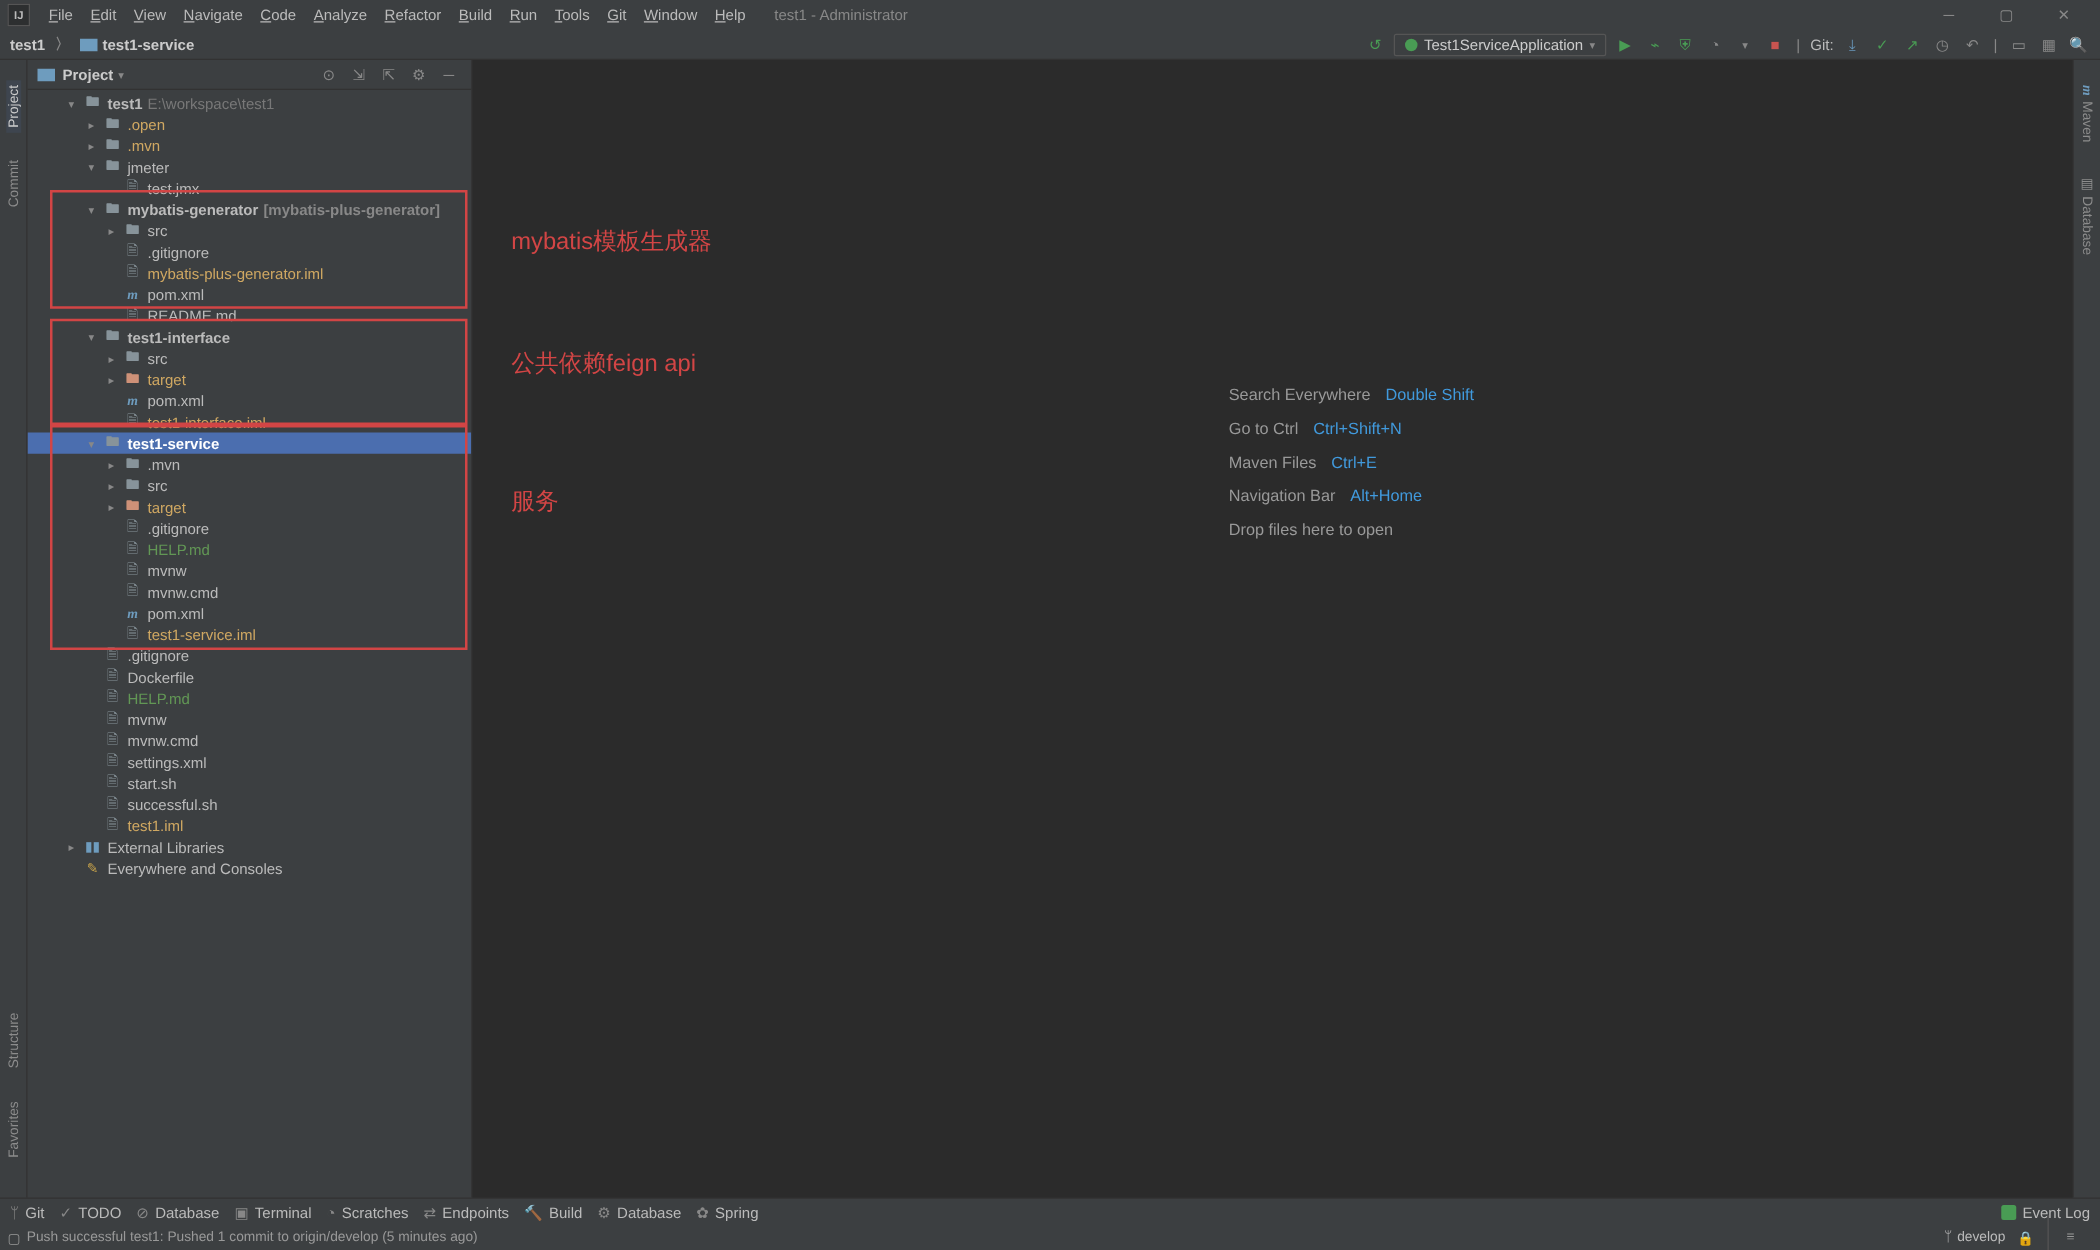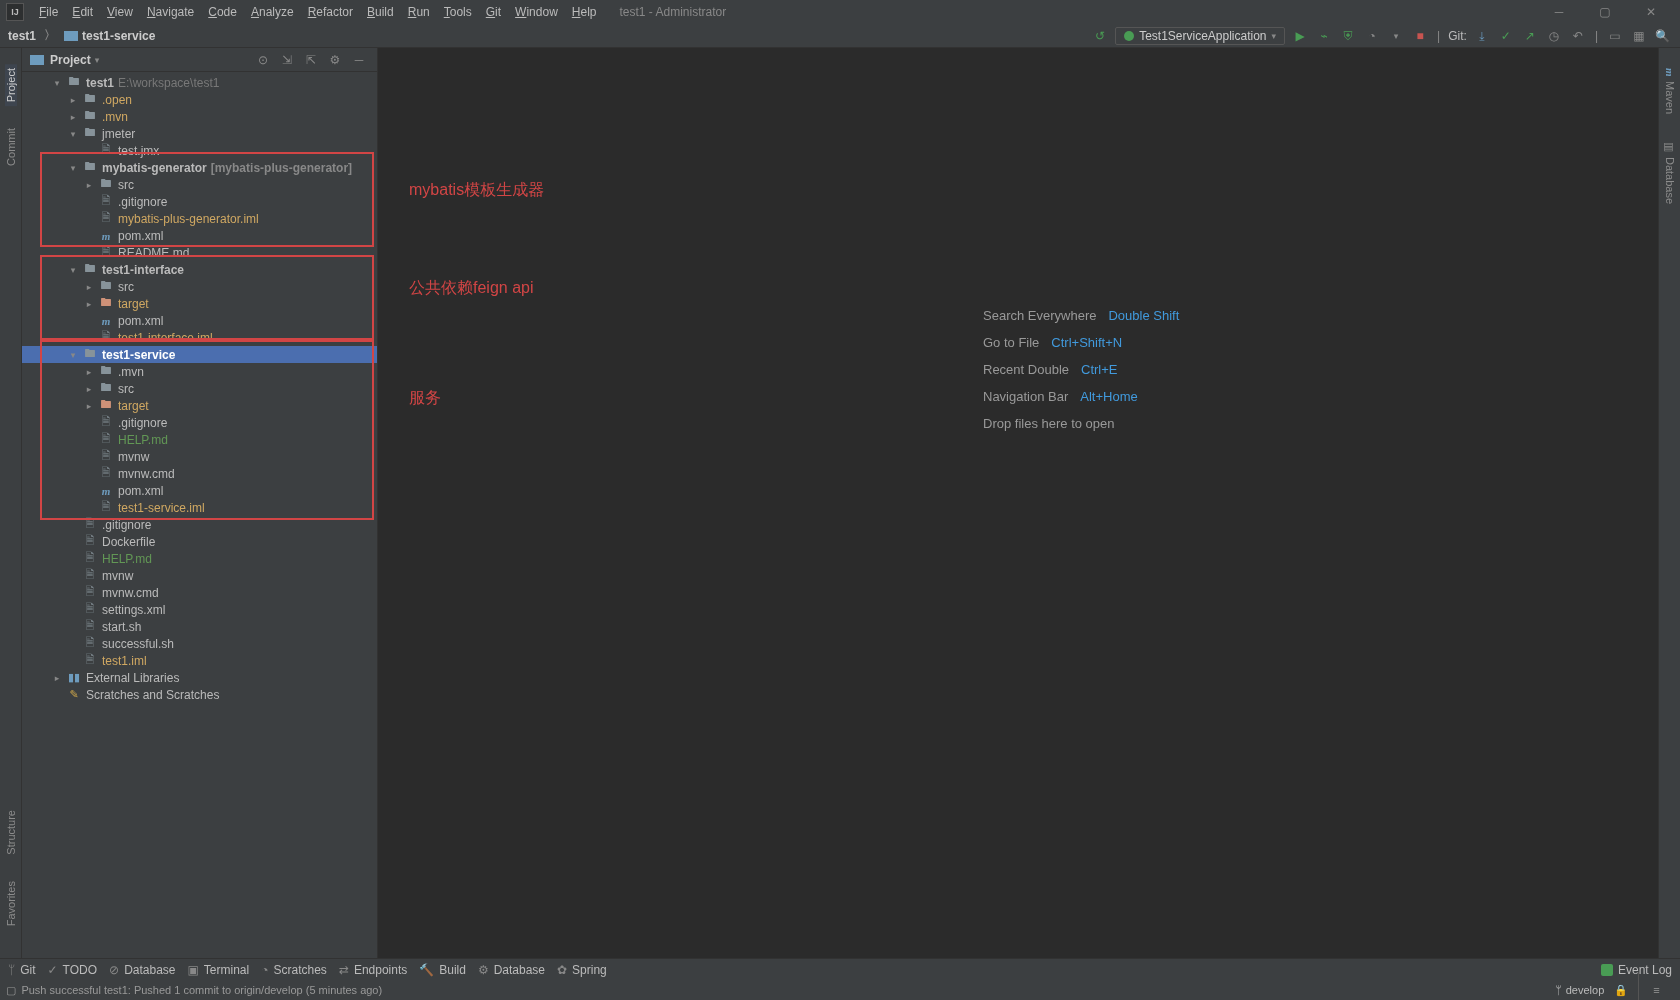--- a/index.html
+++ b/index.html
@@ -45,21 +45,21 @@
 .tnode .bold { font-weight:bold; }
 .tnode .bracket { color:#888;font-weight:bold; }
 .fld-ic { color:#87939a; }
 .fld-o { color:#ce9178; }
 .m-ic { font-family:Georgia,serif; font-style:italic; color:#6e9cbe; font-weight:bold; }
 .editor { flex:1; background:#2b2b2b; position:relative; }
 .welcome { position:absolute; left:605px; top:260px; display:flex; flex-direction:column; gap:12px; font-size:13px; color:#999; }
 .welcome .row { display:flex; gap:12px; }
 .welcome .link { color:#419add; }
 .redbox { position:absolute; border:2px solid #d24545; pointer-events:none; z-index:5; }
-.redlabel { position:absolute; color:#d24545; font-size:16px; z-index:6; pointer-events:none; }
+.redlabel { position:absolute; color:#d24545; font-size:19px; z-index:6; pointer-events:none; }
 .bottom-bar { height:22px; background:#3c3f41; border-top:1px solid #323232; display:flex; align-items:center; padding:0 8px; gap:12px; }
 .bb-item { display:flex; align-items:center; gap:5px; color:#bbb; cursor:pointer; }
 .bb-item .ic { color:#888; }
 .bb-right { margin-left:auto; display:flex; align-items:center; gap:5px; }
 .status-line { height:20px; background:#3c3f41; display:flex; align-items:center; padding:0 6px; color:#999; font-size:11px; }
 .status-line .ic { margin-right:5px; }
 .status-line .right { margin-left:auto; display:flex; align-items:center; gap:10px; }
 .branch { display:flex; align-items:center; gap:4px; color:#bbb; }
 .ham { width:36px; height:36px; display:flex; align-items:center; justify-content:center; border-left:1px solid #555; }
 </style>
@@ -327,38 +327,38 @@
           <span>test1.iml</span>
         </div>
         <div class="tnode" style="padding-left: 30px;">
           <span class="ch">▸</span>
           <span class="ic"><span style="color:#6e9cbe;">▮▮</span></span>
           <span>External Libraries</span>
         </div>
         <div class="tnode" style="padding-left: 30px;">
           <span class="ch"></span>
           <span class="ic"><span style="color:#c7a24a;">✎</span></span>
-          <span>Scratches and Scratches</span>
+          <span>Everywhere and Consoles</span>
         </div>
       </div>
   </div>
 
   <div class="editor">
     <div id="ann-layer"></div>
     <div class="welcome" id="welcome">
         <div class="row">
           <span>Search Everywhere</span>
           <span class="link">Double Shift</span>
         </div>
         <div class="row">
-          <span>Go to File</span>
+          <span>Go to Ctrl</span>
           <span class="link">Ctrl+Shift+N</span>
         </div>
         <div class="row">
-          <span>Recent Double</span>
+          <span>Maven Files</span>
           <span class="link">Ctrl+E</span>
         </div>
         <div class="row">
           <span>Navigation Bar</span>
           <span class="link">Alt+Home</span>
         </div>
         <div class="row">
           <span>Drop files here to open</span>
         </div>
       </div>

